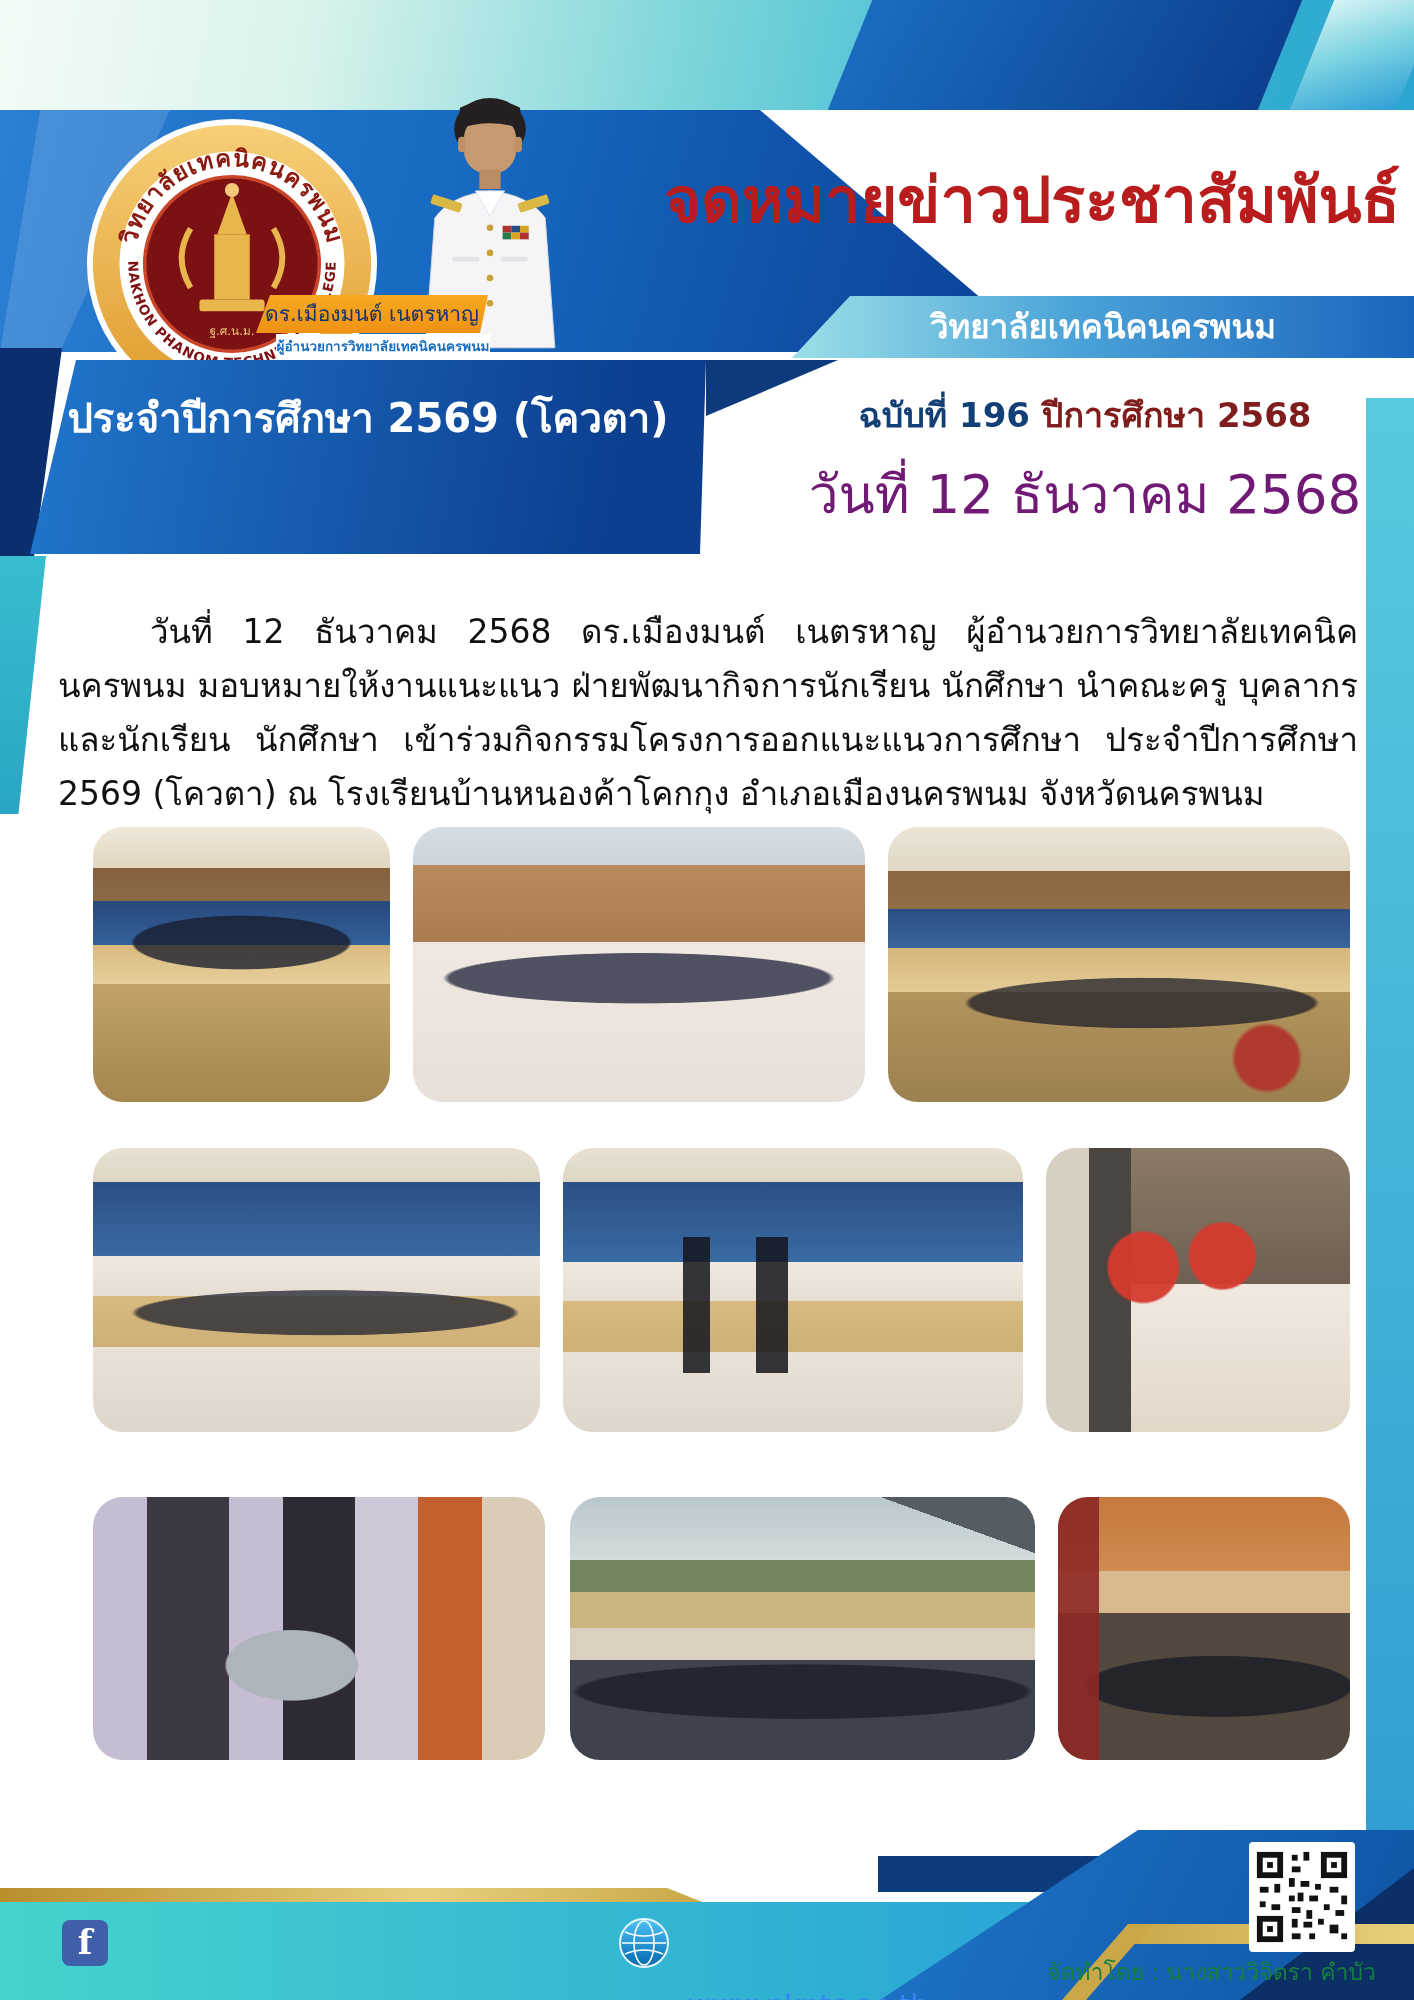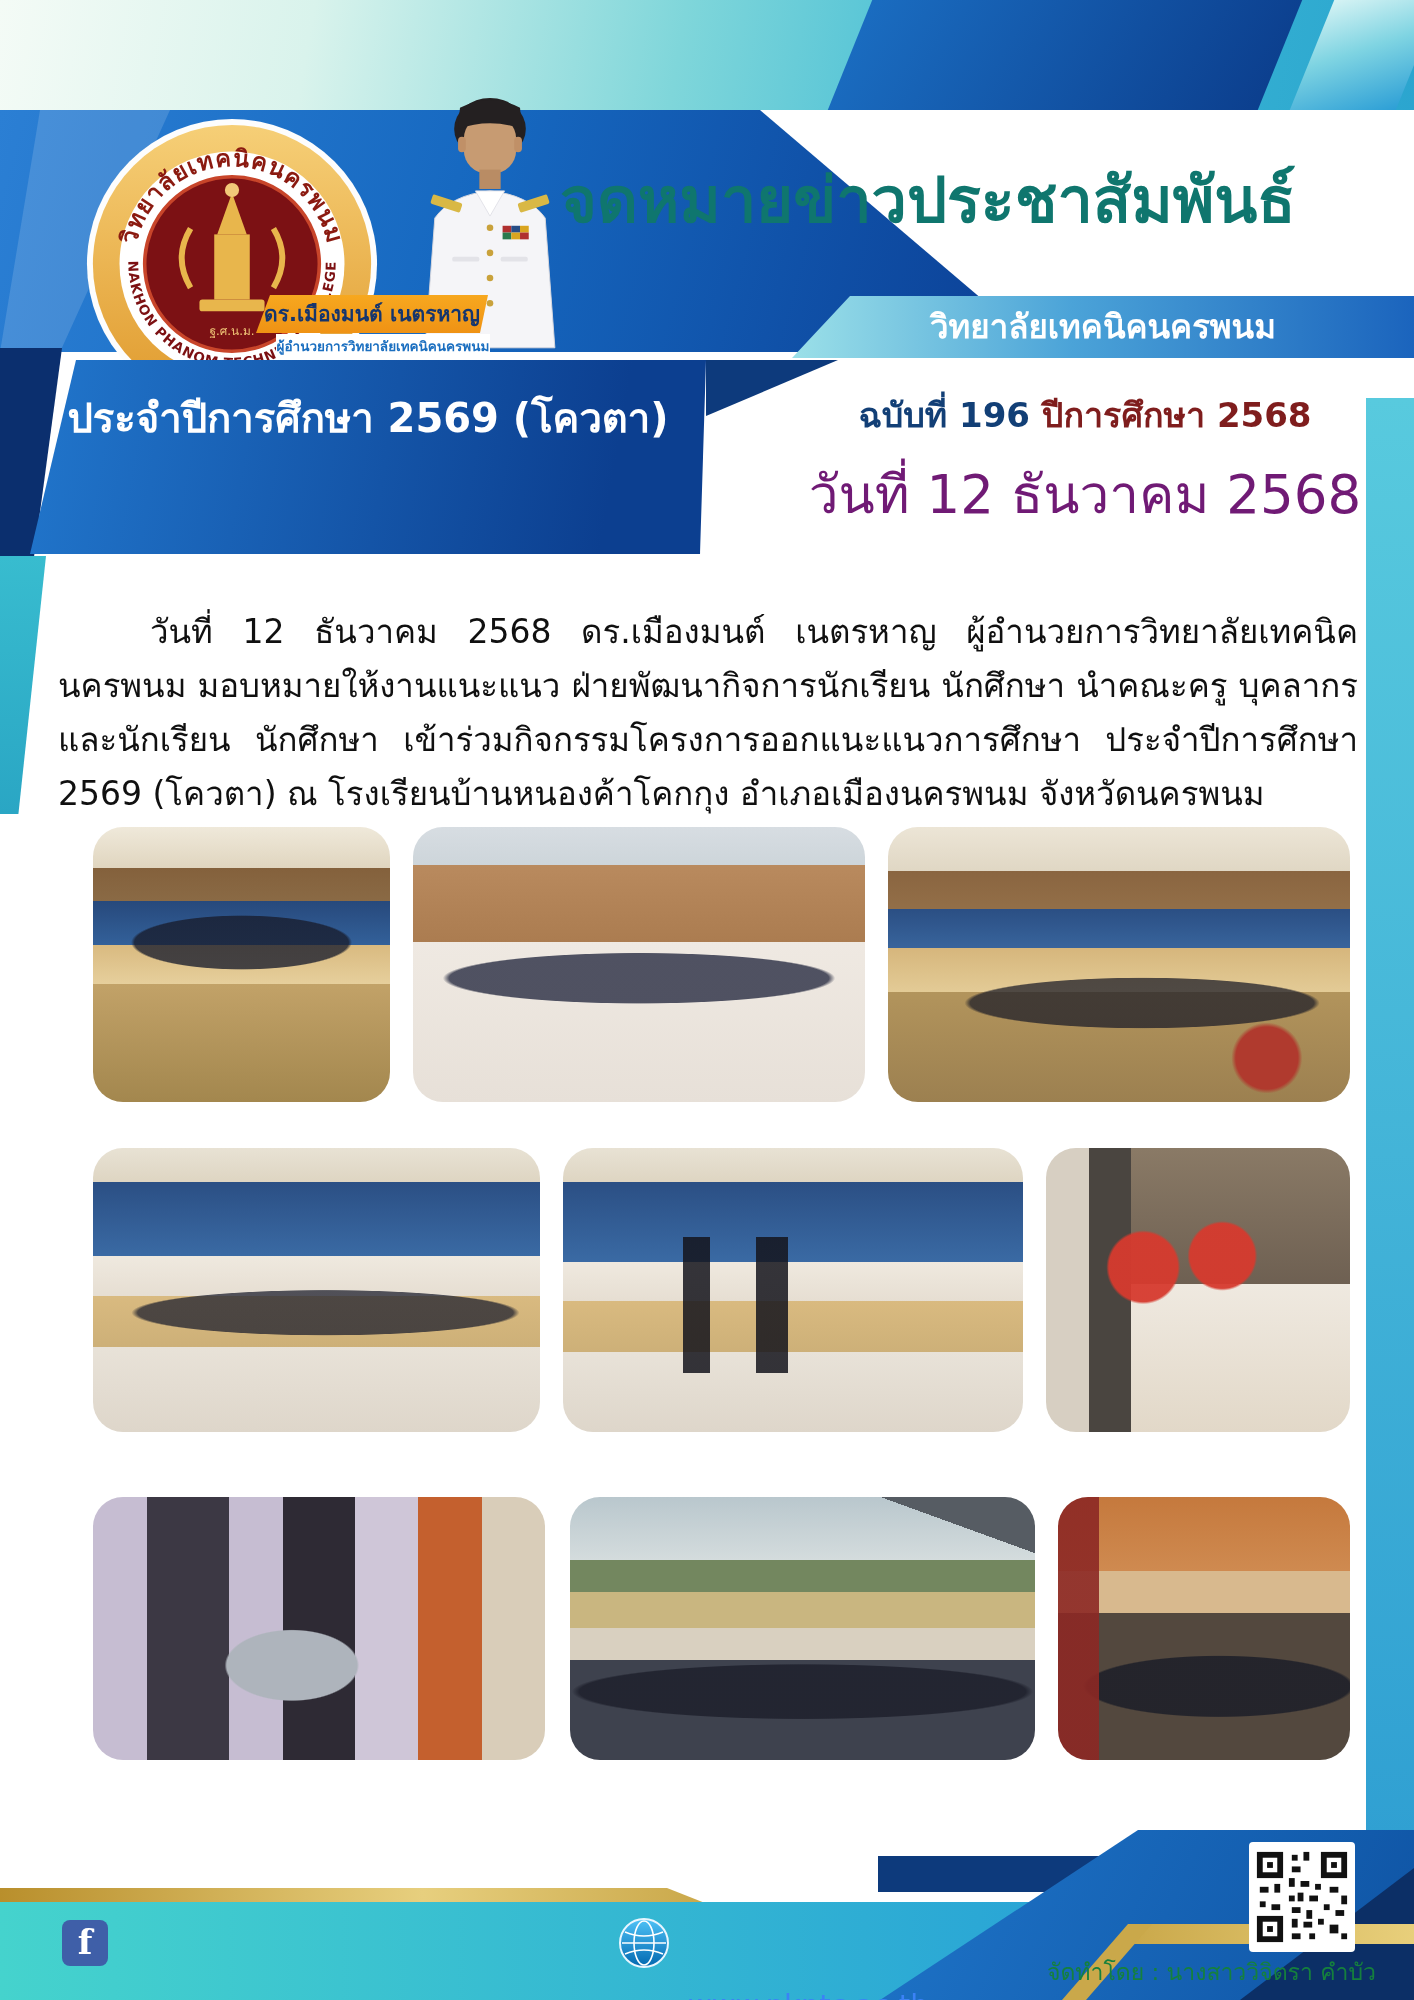--- a/index.html
+++ b/index.html
@@ -16,33 +16,33 @@
   .top-cyan{position:absolute;left:1312px;top:0;width:106px;height:110px;
     background:linear-gradient(160deg,#d6f3f4 0%,#7fd4e2 45%,#2d9fd6 100%);transform:skewX(-22deg);}
   
   .hdr-band{position:absolute;left:0;top:110px;width:1044px;height:242px;
     background:linear-gradient(105deg,#2b7fd4 0%,#1668c0 45%,#0b3f95 100%);
     clip-path:polygon(0 0,760px 0,100% 100%,0 100%);}
   .hdr-hl{position:absolute;left:0;top:0;width:200px;height:100%;
     background:rgba(255,255,255,.14);
     clip-path:polygon(40px 0,170px 0,60px 100%,0 100%);}
   .main-title{position:absolute;left:560px;top:150px;width:840px;
-    text-align:left;font-size:63px;font-weight:800;color:#0f766e;z-index:2;}
+    text-align:right;font-size:63px;font-weight:800;color:#b91c1c;z-index:2;}
   .college-banner{position:absolute;left:792px;top:296px;width:622px;height:62px;z-index:3;
     background:linear-gradient(90deg,#9be0e8 0%,#4ba3d8 45%,#1b64bd 100%);
     clip-path:polygon(58px 0,100% 0,100% 100%,0 100%);
     color:#fff;font-size:33px;font-weight:700;text-align:center;line-height:62px;}
   
   .logo{position:absolute;left:84px;top:116px;width:296px;height:296px;z-index:3;}
   
   .director{position:absolute;left:398px;top:86px;width:184px;height:266px;z-index:5;}
   .name-banner{position:absolute;left:256px;top:295px;width:232px;height:38px;z-index:6;
     background:linear-gradient(180deg,#f7a81f,#ef9214);
     clip-path:polygon(14px 0,100% 0,calc(100% - 8px) 100%,0 100%);
-    color:#14356e;font-size:21px;font-weight:700;text-align:center;line-height:38px;}
+    color:#14356e;font-size:21px;font-weight:400;text-align:center;line-height:38px;}
   .name-sub{position:absolute;left:276px;top:334px;width:214px;height:32px;z-index:6;
     background:#ffffff;color:#1b6fc0;font-size:13.5px;font-weight:700;
     text-align:center;line-height:25px;}
   
   .navy-sliver{position:absolute;left:0;top:348px;width:62px;height:208px;background:#0b2f6e;
     clip-path:polygon(0 0,100% 0,55% 100%,0 100%);}
   .teal-sliver-left{position:absolute;left:0;top:556px;width:46px;height:258px;
     background:linear-gradient(180deg,#38bccf,#2aa6c4);
     clip-path:polygon(0 0,100% 0,40% 100%,0 100%);}
   .project-box{position:absolute;left:30px;top:360px;width:676px;height:194px;z-index:6;

